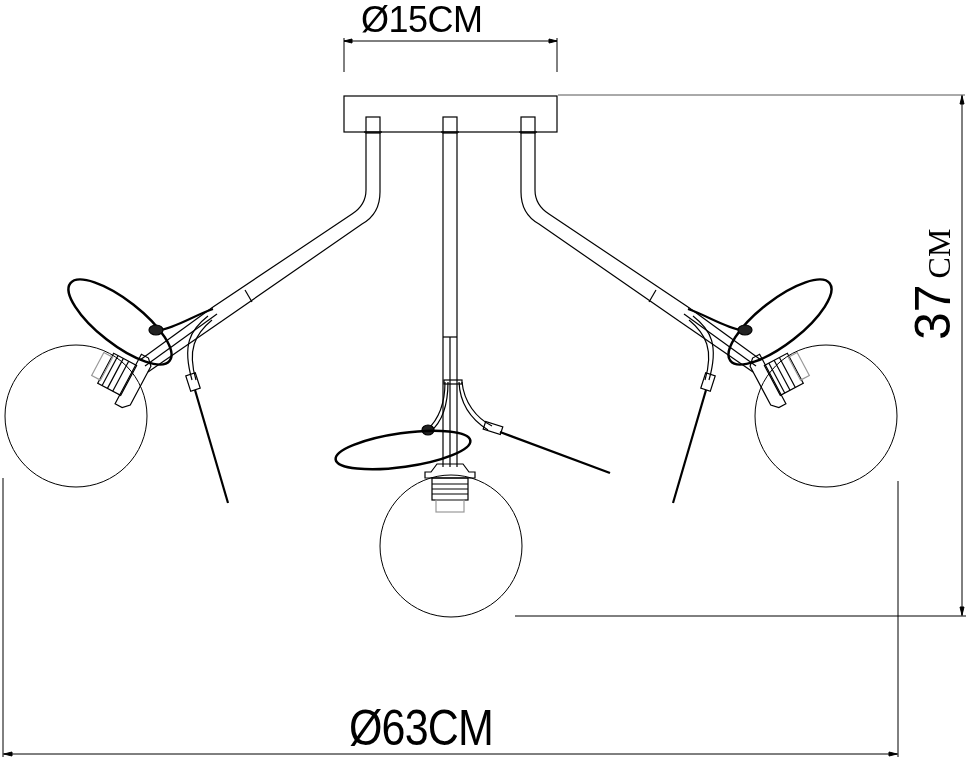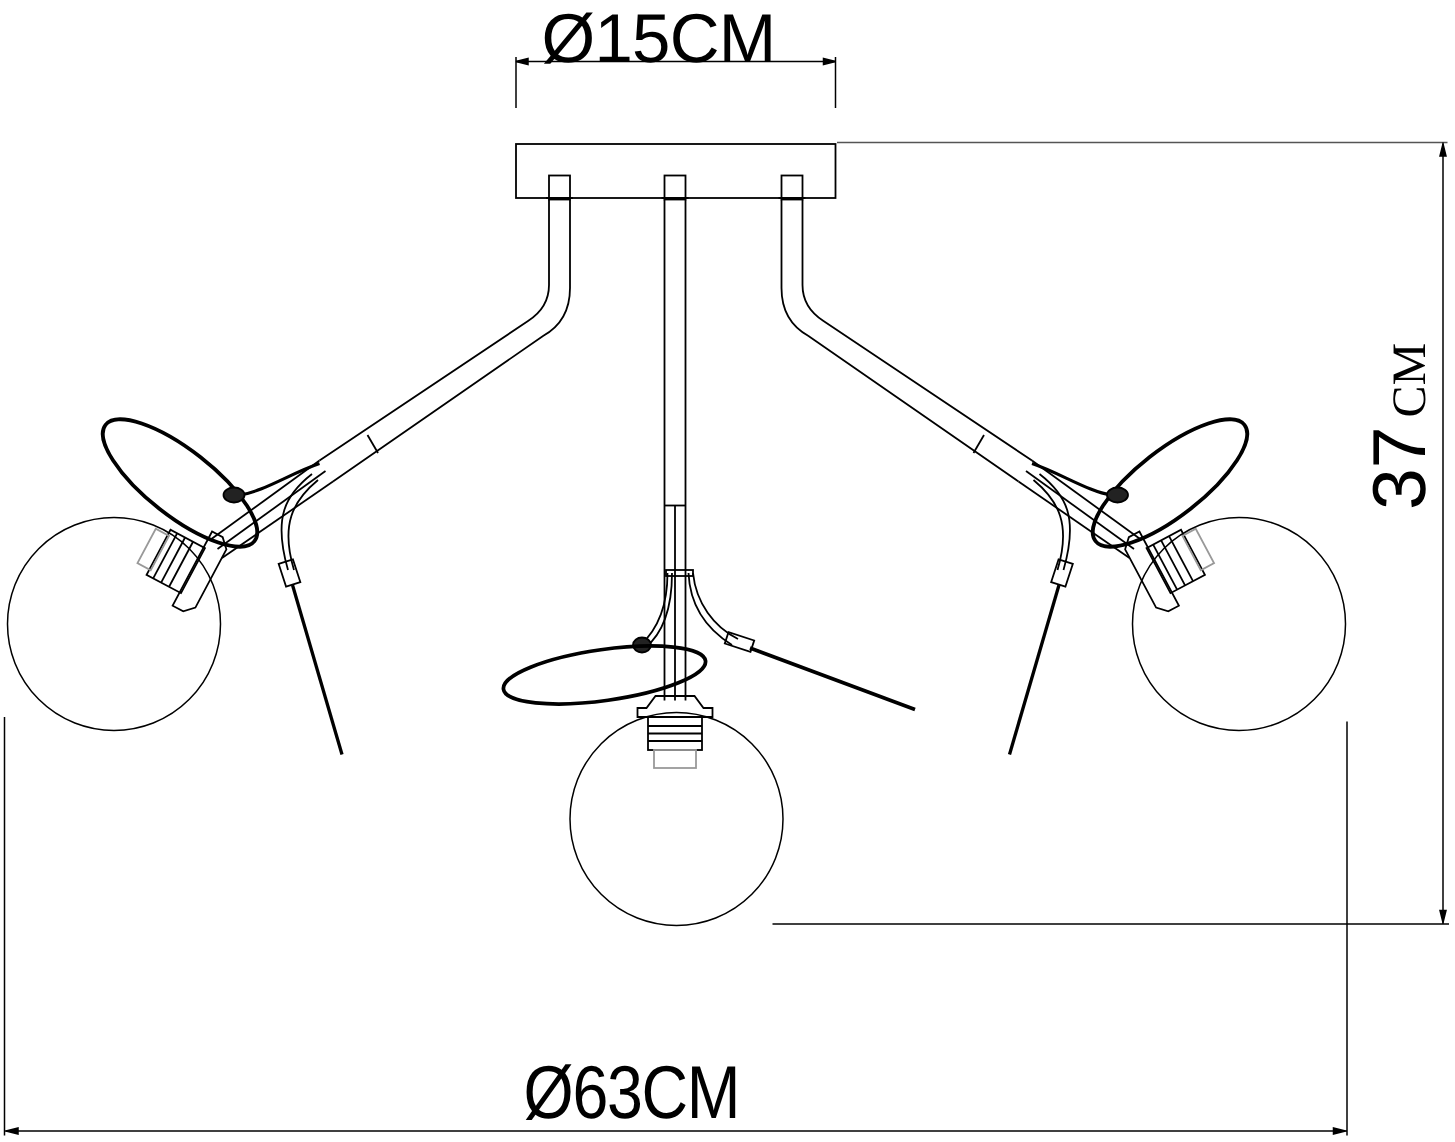--- a/index.html
+++ b/index.html
@@ -6,21 +6,21 @@
   body { width: 970px; height: 761px; overflow: hidden; position: relative; }
   .canvas { position: absolute; left: 0; top: 0; width: 970px; height: 761px; }
   svg { position: absolute; left: 0; top: 0; }
   .dim-label {
     position: absolute;
     font-family: "Liberation Sans", sans-serif;
     color: #000;
     line-height: 1;
     white-space: nowrap;
   }
-  .dim-top { left: 361px; top: 2px; font-size: 46px; letter-spacing: -0.5px; }
+  .dim-top { left: 361px; top: 2px; font-size: 36px; letter-spacing: -0.5px; }
   .dim-bottom { left: 349px; top: 703px; font-size: 50px; letter-spacing: -1px; transform: scaleX(0.86); transform-origin: left top; }
   .dim-height {
     left: 908px; top: 200px; width: 140px; height: 40px;
     transform-origin: left top;
     transform: translate(0px, 140px) rotate(-90deg);
   }
   .dim-height .num { font-family: "Liberation Sans", sans-serif; font-size: 50px; }
   .dim-height .unit { font-family: "Liberation Serif", serif; font-size: 32px; margin-left: 6px; }
 </style>
 </head>

